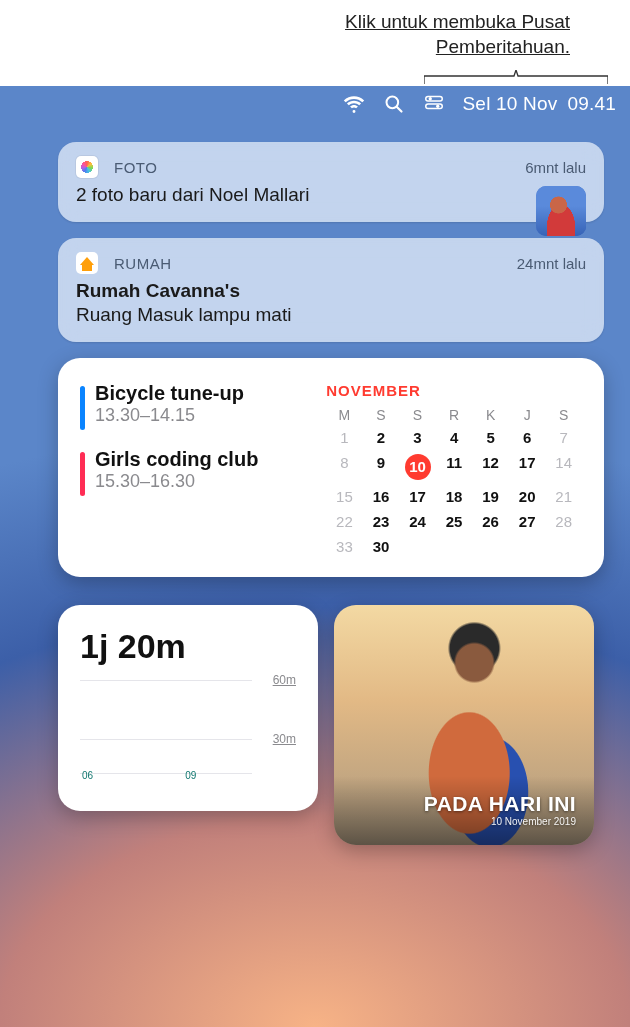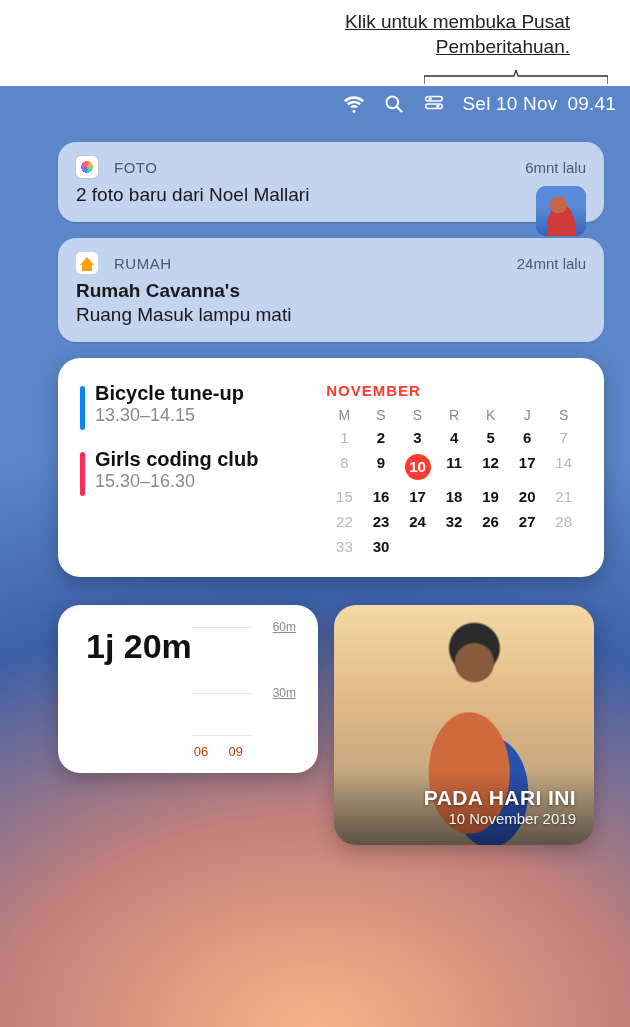--- a/index.html
+++ b/index.html
@@ -119,33 +119,33 @@
     .cal-month { color:#ff3b30; font-weight:700; font-size:15px; letter-spacing:1px; margin-bottom:8px;}
     .cal-dow { display:grid; grid-template-columns: repeat(7,1fr); font-size:14px; color:#8a8a8e; text-align:center; margin-bottom:6px; font-weight:500;}
     .cal-grid { display:grid; grid-template-columns: repeat(7,1fr); row-gap:8px; text-align:center; font-size:15px; color:#111; font-weight:600;}
     .cal-grid .mute { color:#b8b8bd; font-weight:500;}
     .cal-grid .today {
       background:#ff3b30; color:#fff; border-radius:50%;
       width:26px; height:26px; line-height:26px; display:inline-block; margin:0 auto;
     }
 
     .widget-screentime {
-      padding: 22px 22px 14px 28px;
-      width: 260px; height: 168px;
-      display:flex; 
+      padding: 22px 22px 14px 22px;
+      width: 260px; height: 206px;
+      display:flex; flex-direction:column;
     }
     .st-total { font-size: 34px; font-weight:700; color:#111; margin-bottom: 14px;}
     .chart { flex:1; position:relative; }
     .chart-grid { position:absolute; inset:0; }
     .gridline { position:absolute; left:0; right:44px; border-top:1px solid #e5e5ea; }
     .gridlabel { position:absolute; right:0; font-size:12px; color:#8a8a8e; transform: translateY(-50%); text-decoration: underline;}
     .bars { position:absolute; bottom:24px; left:0; right:44px; display:flex; align-items:flex-end; justify-content: space-around; height: calc(100% - 24px);}
     .bar { width:18px; display:flex; flex-direction:column-reverse; border-radius:2px; overflow:hidden;}
     .seg { width:100%; }
-    .xaxis { position:absolute; bottom:0; left:0; right:44px; display:flex; font-size:13px; color:#c2410c; }
+    .xaxis { position:absolute; bottom:16px; left:0; right:44px; display:flex; font-size:10px; color:#0f766e; }
     .xaxis span { flex:1; text-align:left; padding-left:2px;}
 
     .widget-photo {
       width: 260px; height: 240px;
       position:relative;
       background: linear-gradient(180deg,#f3d9a3 0%, #e2b985 40%, #a9977e 100%);
     }
     .photo-figure {
       position:absolute; inset:0;
       background:
@@ -155,21 +155,21 @@
         radial-gradient(ellipse 90px 130px at 60% 78%, #2850b0 0 42%, transparent 43%);
     }
     .photo-overlay {
       position:absolute; bottom:0; left:0; right:0;
       padding: 16px 18px 18px;
       background: linear-gradient(0deg, rgba(0,0,0,0.45), rgba(0,0,0,0));
       color:#fff;
       text-align:right;
     }
     .photo-title { font-size:21px; font-weight:800; letter-spacing:0.4px; text-shadow:0 1px 3px rgba(0,0,0,0.5);}
-    .photo-sub { font-size:15px; opacity:0.92; text-shadow:0 1px 3px rgba(0,0,0,0.5);}
+    .photo-sub { font-size:10px; opacity:0.92; text-shadow:0 1px 3px rgba(0,0,0,0.5);}
 
     .photos-icon {
       background:#fff; border-radius:5px; box-shadow:0 0 0 1px rgba(0,0,0,0.05);
       position:relative;
     }
     .photos-icon::after{
       content:""; position:absolute; inset:2px;
       background: conic-gradient(#ff6251,#ffbf3b,#7bd954,#46c8e0,#4a7ff0,#b161e4,#ff549a,#ff6251);
       border-radius:50%;
       -webkit-mask: radial-gradient(circle at center,#000 45%,transparent 46%);
@@ -300,21 +300,21 @@
             <div class="mute">15</div>
             <div>16</div>
             <div>17</div>
             <div>18</div>
             <div>19</div>
             <div>20</div>
             <div class="mute">21</div>
             <div class="mute">22</div>
             <div>23</div>
             <div>24</div>
-            <div>32</div>
+            <div>25</div>
             <div>26</div>
             <div>27</div>
             <div class="mute">28</div>
             <div class="mute">33</div>
             <div>30</div>
           </div>
       </div>
     </div>
 
     <div class="widget-row">

